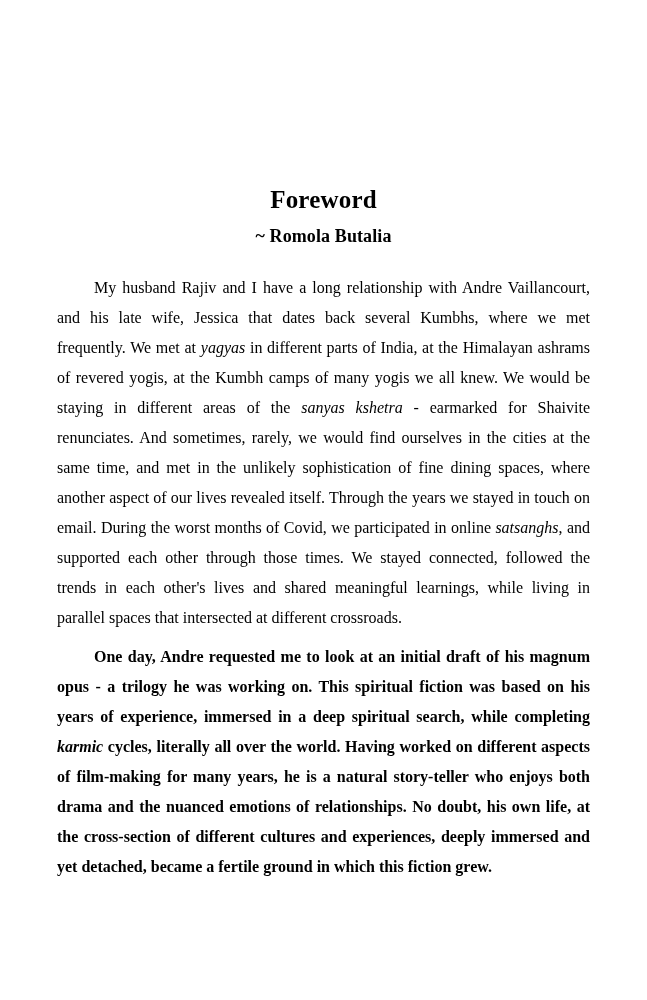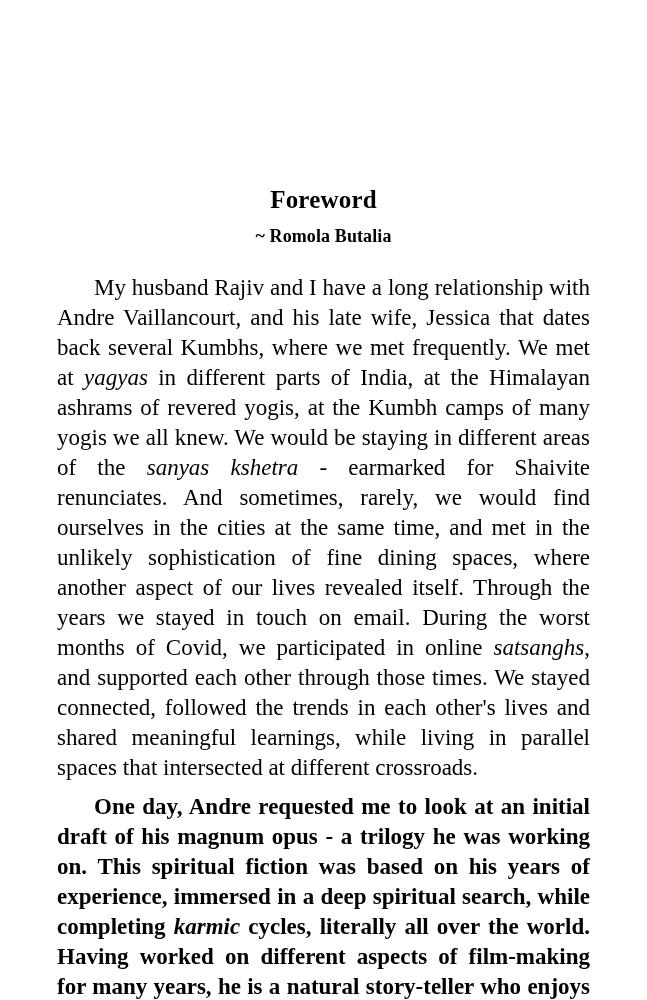--- a/index.html
+++ b/index.html
@@ -41,21 +41,21 @@
     padding-top: 11px;
     font-size: 18px;
     font-weight: bold;
     text-align: center;
     letter-spacing: 0.1px;
     line-height: 1.15;
     font-family: Liberation Serif, serif;
   }
   .body-text {
     margin: 0;
-    font-size: 23px;
+    font-size: 16px;
     line-height: 30px;
     text-align: justify;
     text-justify: inter-word;
     text-indent: 37px;
     hyphens: none;
   }
   .body-text.first {
     padding-top: 27px;
   }
   .body-text + .body-text {

